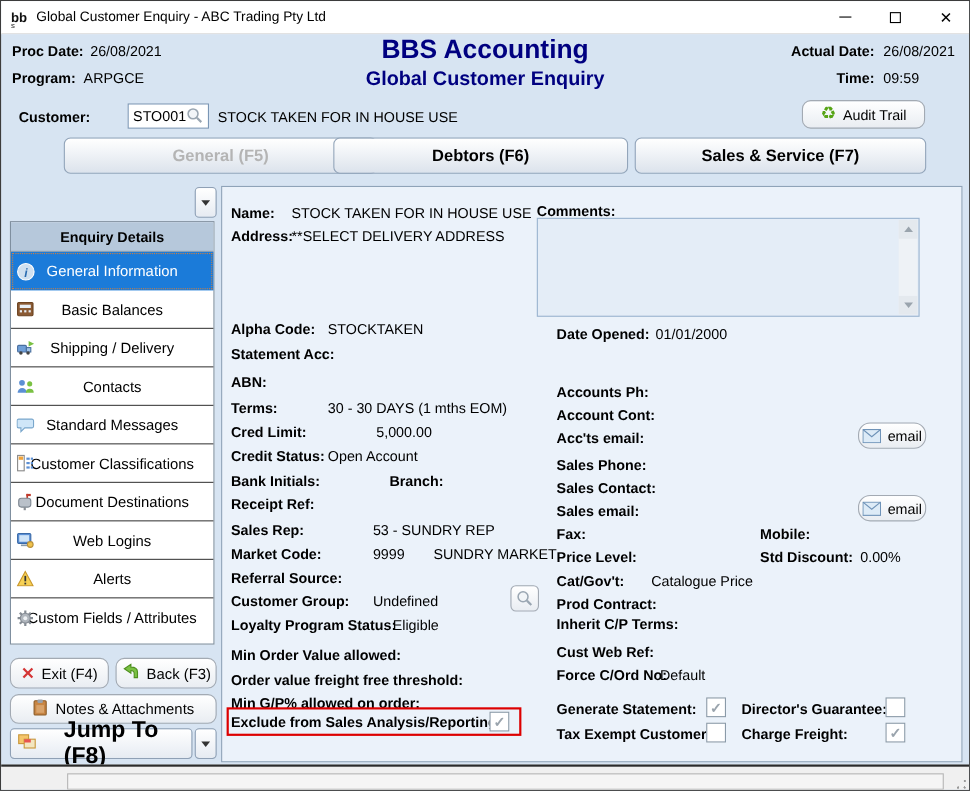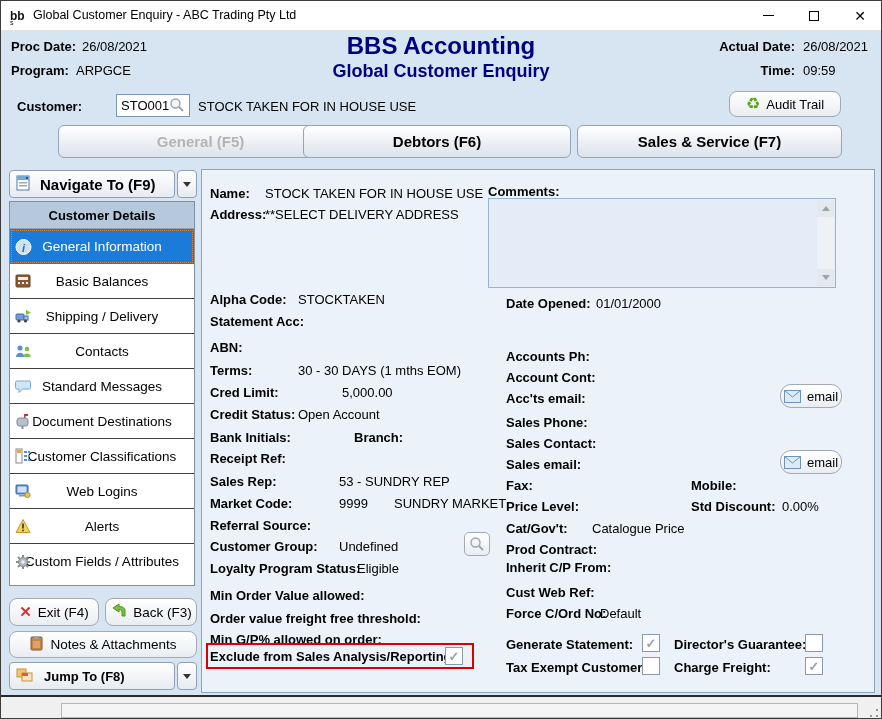--- a/index.html
+++ b/index.html
@@ -66,22 +66,22 @@
                display:flex; align-items:center; justify-content:center;
                font-size:13.5px; cursor:default; }
   .side-item .ico { position:absolute; left:5px; top:50%; transform:translateY(-50%); display:flex; }
   .side-item.selected { background:#1b7bd9; color:#fff; outline:1px dotted #d08040;
                         outline-offset:-2px; border-bottom:none; }
   .exit-btn  { position:absolute; left:8px;  top:597px; width:90px; height:28px; font-size:13.5px; }
   .back-btn  { position:absolute; left:104px; top:597px; width:92px; height:28px; font-size:13.5px; }
   .notes-btn { position:absolute; left:8px; top:630px; width:188px; height:27px; font-size:13.5px; }
   .jump-btn  { position:absolute; left:8px; top:661px; width:166px; height:28px;
                border:1px solid #8fa0b5; border-radius:4px; background:linear-gradient(#ffffff,#e6ebf2);
-               display:flex; align-items:center; gap:10px; padding-left:6px;
-               font-size:13px; font-weight:bold; cursor:default; }
+               display:flex; align-items:center; gap:24px; padding-left:6px;
+               font-size:21px; font-weight:bold; cursor:default; }
   .exit-x { color:#d43434; font-weight:bold; font-size:15px; }
 
   
   .main-panel { position:absolute; left:200px; top:168px; width:674px; height:524px;
                 background:#ebf2fa; border:1px solid #8fa3b8;padding-left:11px; }
   .comments-box { position:absolute; left:286px; top:28px; width:348px; height:90px;
                   background:#e4edf7; border:1px solid #9ab3cf; }
   .cb-scroll { position:absolute; right:1px; top:1px; width:17px; height:86px; background:#eef2f6; }
   .cb-arrow { position:absolute; right:0; width:17px; height:17px; display:flex;
               align-items:center; justify-content:center; background:#e4e9ee; }
@@ -160,38 +160,26 @@
   <span class="abs" style="left:197px;top:98px">STOCK TAKEN FOR IN HOUSE USE</span>
   <div class="btn audit-btn">
     <span class="recycle">♻</span>
     <span>Audit Trail</span>
   </div>
 
   <div class="tab disabled" style="left:57px;width:285px">General (F5)</div>
   <div class="tab" style="left:302px;width:268px">Debtors (F6)</div>
   <div class="tab" style="left:576px;width:265px">Sales &amp; Service (F7)</div>
 
-  <div class="nav-btn">
-    <span>
-      <svg width="16" height="16">
-          <rect x="1" y="1" width="12" height="14" fill="#fff" stroke="#5577aa"></rect>
-          <rect x="1" y="1" width="12" height="4" fill="#7ba7d7"></rect>
-          <rect x="3" y="7" width="8" height="1.5" fill="#9ab"></rect>
-          <rect x="3" y="10" width="8" height="1.5" fill="#9ab"></rect>
-          <rect x="10" y="2" width="2" height="2" fill="#2255aa"></rect>
-        </svg>
-    </span>
-    <span>Navigate To (F9)</span>
-  </div>
   <div class="drop-btn" style="left:176px;top:169px">
       <span class="tri-down"></span>
     </div>
 
   <div class="side-panel">
-    <div class="side-hdr">Customer Details</div>
+    <div class="side-hdr">Enquiry Details</div>
 
     <div class="side-item selected">
       <span class="ico">
         <svg width="17" height="17">
             <circle cx="8.5" cy="8.5" r="7.5" fill="#cfe0f0" stroke="#ffffff"></circle>
             <text x="8.5" y="13" font-size="11" font-weight="bold" font-style="italic" fill="#2b6cb0" text-anchor="middle">i</text>
           </svg>
       </span>
       <span>General Information</span>
     </div>
@@ -230,46 +218,46 @@
       </span>
       <span>Contacts</span>
     </div>
     <div class="side-item">
       <span class="ico">
         <svg width="17" height="16">
             <path d="M2 3 h12 a1.5 1.5 0 0 1 1.5 1.5 v5 a1.5 1.5 0 0 1 -1.5 1.5 h-6.5 l-3.5 3.5 v-3.5 h-2 a1.5 1.5 0 0 1 -1.5 -1.5 v-5 a1.5 1.5 0 0 1 1.5 -1.5 Z" fill="#cfe6f8" stroke="#7aa7cc"></path>
           </svg>
       </span>
       <span>Standard Messages</span>
-    </div>
-    <div class="side-item">
-      <span class="ico">
-        <svg width="16" height="16">
-            <rect x="9" y="1" width="1.5" height="5" fill="#c0392b"></rect>
-            <rect x="9" y="1" width="4" height="2" fill="#c0392b"></rect>
-            <rect x="2" y="5" width="11" height="8" rx="2.5" fill="#b9c0c9" stroke="#7d8691"></rect>
-            <rect x="6.5" y="13" width="2" height="3" fill="#8a8f96"></rect>
-          </svg>
-      </span>
-      <span>Document Destinations</span>
     </div>
     <div class="side-item">
       <span class="ico">
         <svg width="16" height="16">
             <rect x="1" y="1" width="6" height="14" fill="#fff" stroke="#888"></rect>
             <rect x="2" y="2" width="4" height="3" fill="#f0a43c"></rect>
             <rect x="9" y="3" width="3" height="2" fill="#5b8fd4"></rect>
             <rect x="13" y="3" width="2" height="2" fill="#5b8fd4"></rect>
             <rect x="9" y="7" width="3" height="2" fill="#5b8fd4"></rect>
             <rect x="13" y="7" width="2" height="2" fill="#5b8fd4"></rect>
             <rect x="9" y="11" width="3" height="2" fill="#5b8fd4"></rect>
             <rect x="13" y="11" width="2" height="2" fill="#5b8fd4"></rect>
           </svg>
       </span>
       <span>Customer Classifications</span>
+    </div>
+    <div class="side-item">
+      <span class="ico">
+        <svg width="16" height="16">
+            <rect x="9" y="1" width="1.5" height="5" fill="#c0392b"></rect>
+            <rect x="9" y="1" width="4" height="2" fill="#c0392b"></rect>
+            <rect x="2" y="5" width="11" height="8" rx="2.5" fill="#b9c0c9" stroke="#7d8691"></rect>
+            <rect x="6.5" y="13" width="2" height="3" fill="#8a8f96"></rect>
+          </svg>
+      </span>
+      <span>Document Destinations</span>
     </div>
     <div class="side-item">
       <span class="ico">
         <svg width="16" height="16">
             <rect x="1" y="2" width="12" height="9" rx="1" fill="#5b8fd4" stroke="#3a6aa8"></rect>
             <rect x="2.5" y="3.5" width="9" height="6" fill="#cfe4f8"></rect>
             <rect x="4" y="12" width="6" height="1.5" fill="#8899aa"></rect>
             <circle cx="12.5" cy="12" r="2.6" fill="#f0c24b" stroke="#b8903a"></circle>
           </svg>
       </span>
@@ -422,21 +410,21 @@
       <span>email</span>
     </div>
     <span class="abs lbl" style="left:304px;top:308px">Fax:</span>
     <span class="abs lbl" style="left:489px;top:308px">Mobile:</span>
     <span class="abs lbl" style="left:304px;top:329px">Price Level:</span>
     <span class="abs lbl" style="left:489px;top:329px">Std Discount:</span>
     <span class="abs" style="left:580px;top:329px">0.00%</span>
     <span class="abs lbl" style="left:304px;top:351px">Cat/Gov't:</span>
     <span class="abs" style="left:390px;top:351px">Catalogue Price</span>
     <span class="abs lbl" style="left:304px;top:372px">Prod Contract:</span>
-    <span class="abs lbl" style="left:304px;top:390px">Inherit C/P From:</span>
+    <span class="abs lbl" style="left:304px;top:390px">Inherit C/P Terms:</span>
     <span class="abs lbl" style="left:304px;top:415px">Cust Web Ref:</span>
     <span class="abs lbl" style="left:304px;top:436px">Force C/Ord No:</span>
     <span class="abs" style="left:398px;top:436px">Default</span>
 
     <span class="abs lbl" style="left:304px;top:467px">Generate Statement:</span>
     <span class="checkbox" style="left:440px;top:464px">✓</span>
     <span class="abs lbl" style="left:472px;top:467px">Director's Guarantee:</span>
     <span class="checkbox" style="left:603px;top:464px"></span>
     <span class="abs lbl" style="left:304px;top:490px">Tax Exempt Customer:</span>
     <span class="checkbox" style="left:440px;top:487px"></span>

